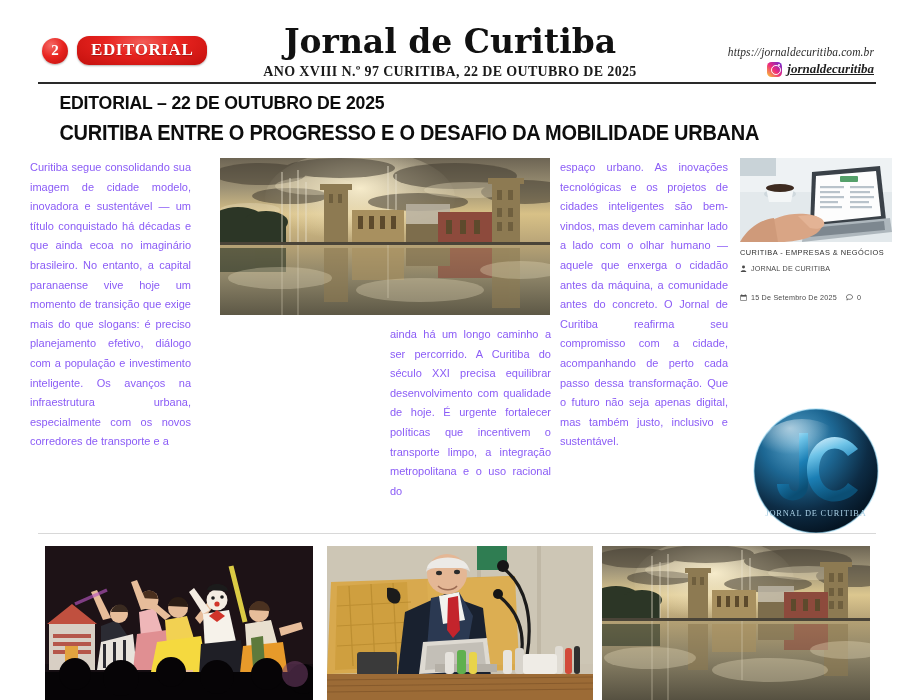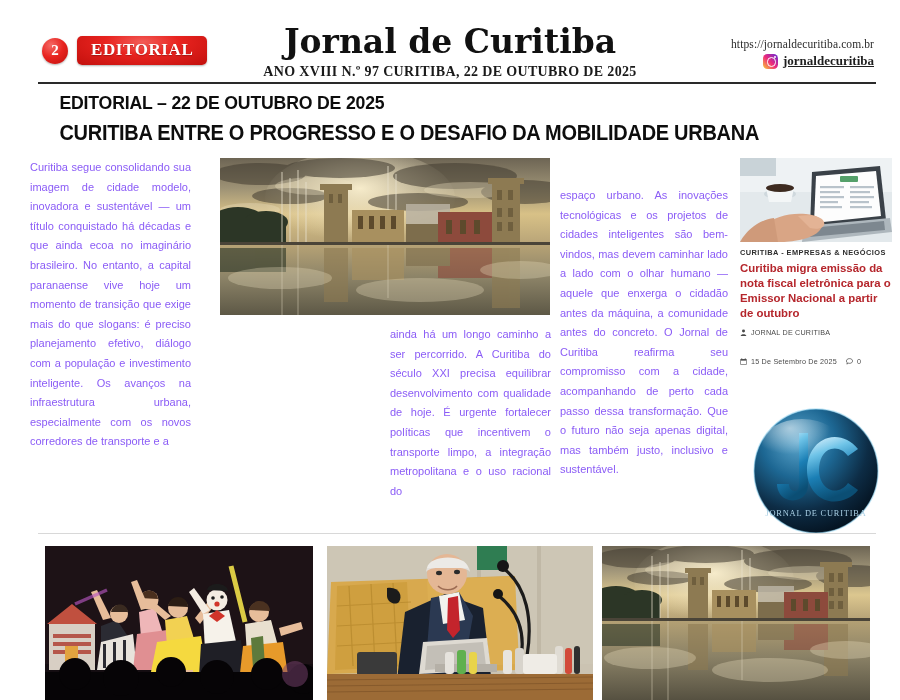--- a/index.html
+++ b/index.html
@@ -25,43 +25,44 @@
     background: radial-gradient(circle at 35% 28%, #f46a66 0%, #e8231f 48%, #bd0f0c 100%);
     color: #fff; font-weight: bold; font-size: 15px;
     display: flex; align-items: center; justify-content: center;
     font-family: "Liberation Serif", serif;
     box-shadow: 0 1px 2px rgba(0,0,0,.3);
   }
   .editorial-pill {
     background: radial-gradient(ellipse at 50% 20%, #f25c57 0%, #e8231f 40%, #c2100d 100%);
     color: #fff; font-family: "Liberation Serif", serif; font-weight: bold;
     font-size: 17px; letter-spacing: .6px;
-    padding: 4px 14px 5px; border-radius: 5px;
+    padding: 4px 14px 5px; border-radius: 12px;
     box-shadow: 0 1px 2px rgba(0,0,0,.3);
     text-shadow: 0 1px 1px rgba(0,0,0,.25);
   }
   .title-block {
     position: absolute; left: 0; right: 0; top: 24px; text-align: center;
   }
   .paper-title {
     font-family: "DejaVu Serif", serif;
     font-weight: bold; font-size: 34px; color: #111;
     letter-spacing: 0px; line-height: 1.05;
     font-style: normal;
     
     transform: scaleX(.97);
   }
   .paper-sub {
     font-family: "Liberation Serif", serif;
     font-size: 14px; color: #1a1a1a; font-weight: bold;
     letter-spacing: .35px; margin-top: 4px;
   }
   .web-block {
-    position: absolute; right: 26px; top: 38px; text-align: right;
+    position: absolute; right: 26px; top: 46px; text-align: right;
     font-family: "Liberation Serif", serif;
+    font-style: italic;
   }
   .web-url { font-size: 11.5px; color: #2b2b2b; letter-spacing: .1px; }
   .ig-row {
     display: flex; align-items: center; justify-content: flex-end;
     gap: 5px; margin-top: 3px;
   }
   .ig-icon {
     width: 15px; height: 15px; border-radius: 4.5px;
     background: linear-gradient(45deg, #f9ce34 0%, #ee2a7b 48%, #6228d7 100%);
     position: relative; flex: none;
@@ -106,37 +107,37 @@
     position: absolute; top: 0; width: 161px; height: 372px;
     font-size: 11px; line-height: 19.6px; color: #8b5cf6;
     text-align: justify; text-justify: inter-word;
     font-family: "Liberation Sans", sans-serif;
   }
   .col p { text-align: justify; }
   .col p:last-child { text-align-last: left; }
   #col1 { left: 0; }
   #col2 { left: 187px; top: 167px; height: 205px; }
   #col3 { left: 360px; top: 167px; height: 205px; }
-  #col4 { left: 530px; width: 168px; margin-top: 28px; }
+  #col4 { left: 530px; width: 168px; }
 
   .lead-photo {
     position: absolute; left: 190px; top: 0; width: 330px; height: 157px;
     overflow: hidden; background: #5a4f3c;
   }
   .lead-photo svg, .thumb svg { display: block; }
 
   
   .sidebar {
     position: absolute; left: 740px; top: 158px; width: 152px; height: 380px;
   }
   .side-photo {
     width: 152px; height: 84px; overflow: hidden; background: #dfe6ea;
   }
   .side-cat {
-    margin-top: 6px; font-size: 7.4px; font-weight: bold; color: #2d2d2d;
+    margin-top: 6px; font-size: 7.4px; font-weight: normal; color: #2d2d2d;
     letter-spacing: .45px; font-family: "Liberation Sans", sans-serif;
   }
   .side-title {
     margin-top: 4px; font-size: 11.4px; line-height: 15px; font-weight: bold;
     color: #b5262c; font-family: "Liberation Sans", sans-serif;
   }
   .side-meta {
     margin-top: 7px; font-size: 7.2px; color: #4a4a4a;
     display: flex; align-items: center; gap: 4px;
     font-family: "Liberation Sans", sans-serif; letter-spacing: .2px;
@@ -353,21 +354,20 @@
         <path d="M70 70 L144 63 L145 72 L69 79 Z" fill="#7d878f"></path>
 
         <path d="M10 84 C22 62 44 54 66 56 C80 57 86 64 80 72 C72 82 50 84 40 84 Z" fill="#d9a585"></path>
         <path d="M58 58 C70 56 82 58 84 64 C86 70 78 72 70 70 Z" fill="#e3b395"></path>
         <path d="M0 84 C8 70 20 62 34 60 L38 84 Z" fill="#cf9a7a"></path>
       </svg>
     </div>
 
     <div class="side-cat">CURITIBA  -  EMPRESAS &amp; NEGÓCIOS</div>
 
-    <div class="side-title">Curitiba migra emissão da nota fiscal eletrônica para o Emissor Nacional a partir de outubro</div>
 
     <div class="side-meta">
       <svg class="mini-ico" viewBox="0 0 8 8">
         <circle cx="4" cy="2.4" r="1.7" fill="#4a4a4a"></circle>
         <path d="M0.8 8 C0.8 5.4 7.2 5.4 7.2 8 Z" fill="#4a4a4a"></path>
       </svg>
       <span>JORNAL DE CURITIBA</span>
     </div>
 
     <div class="side-meta2">

